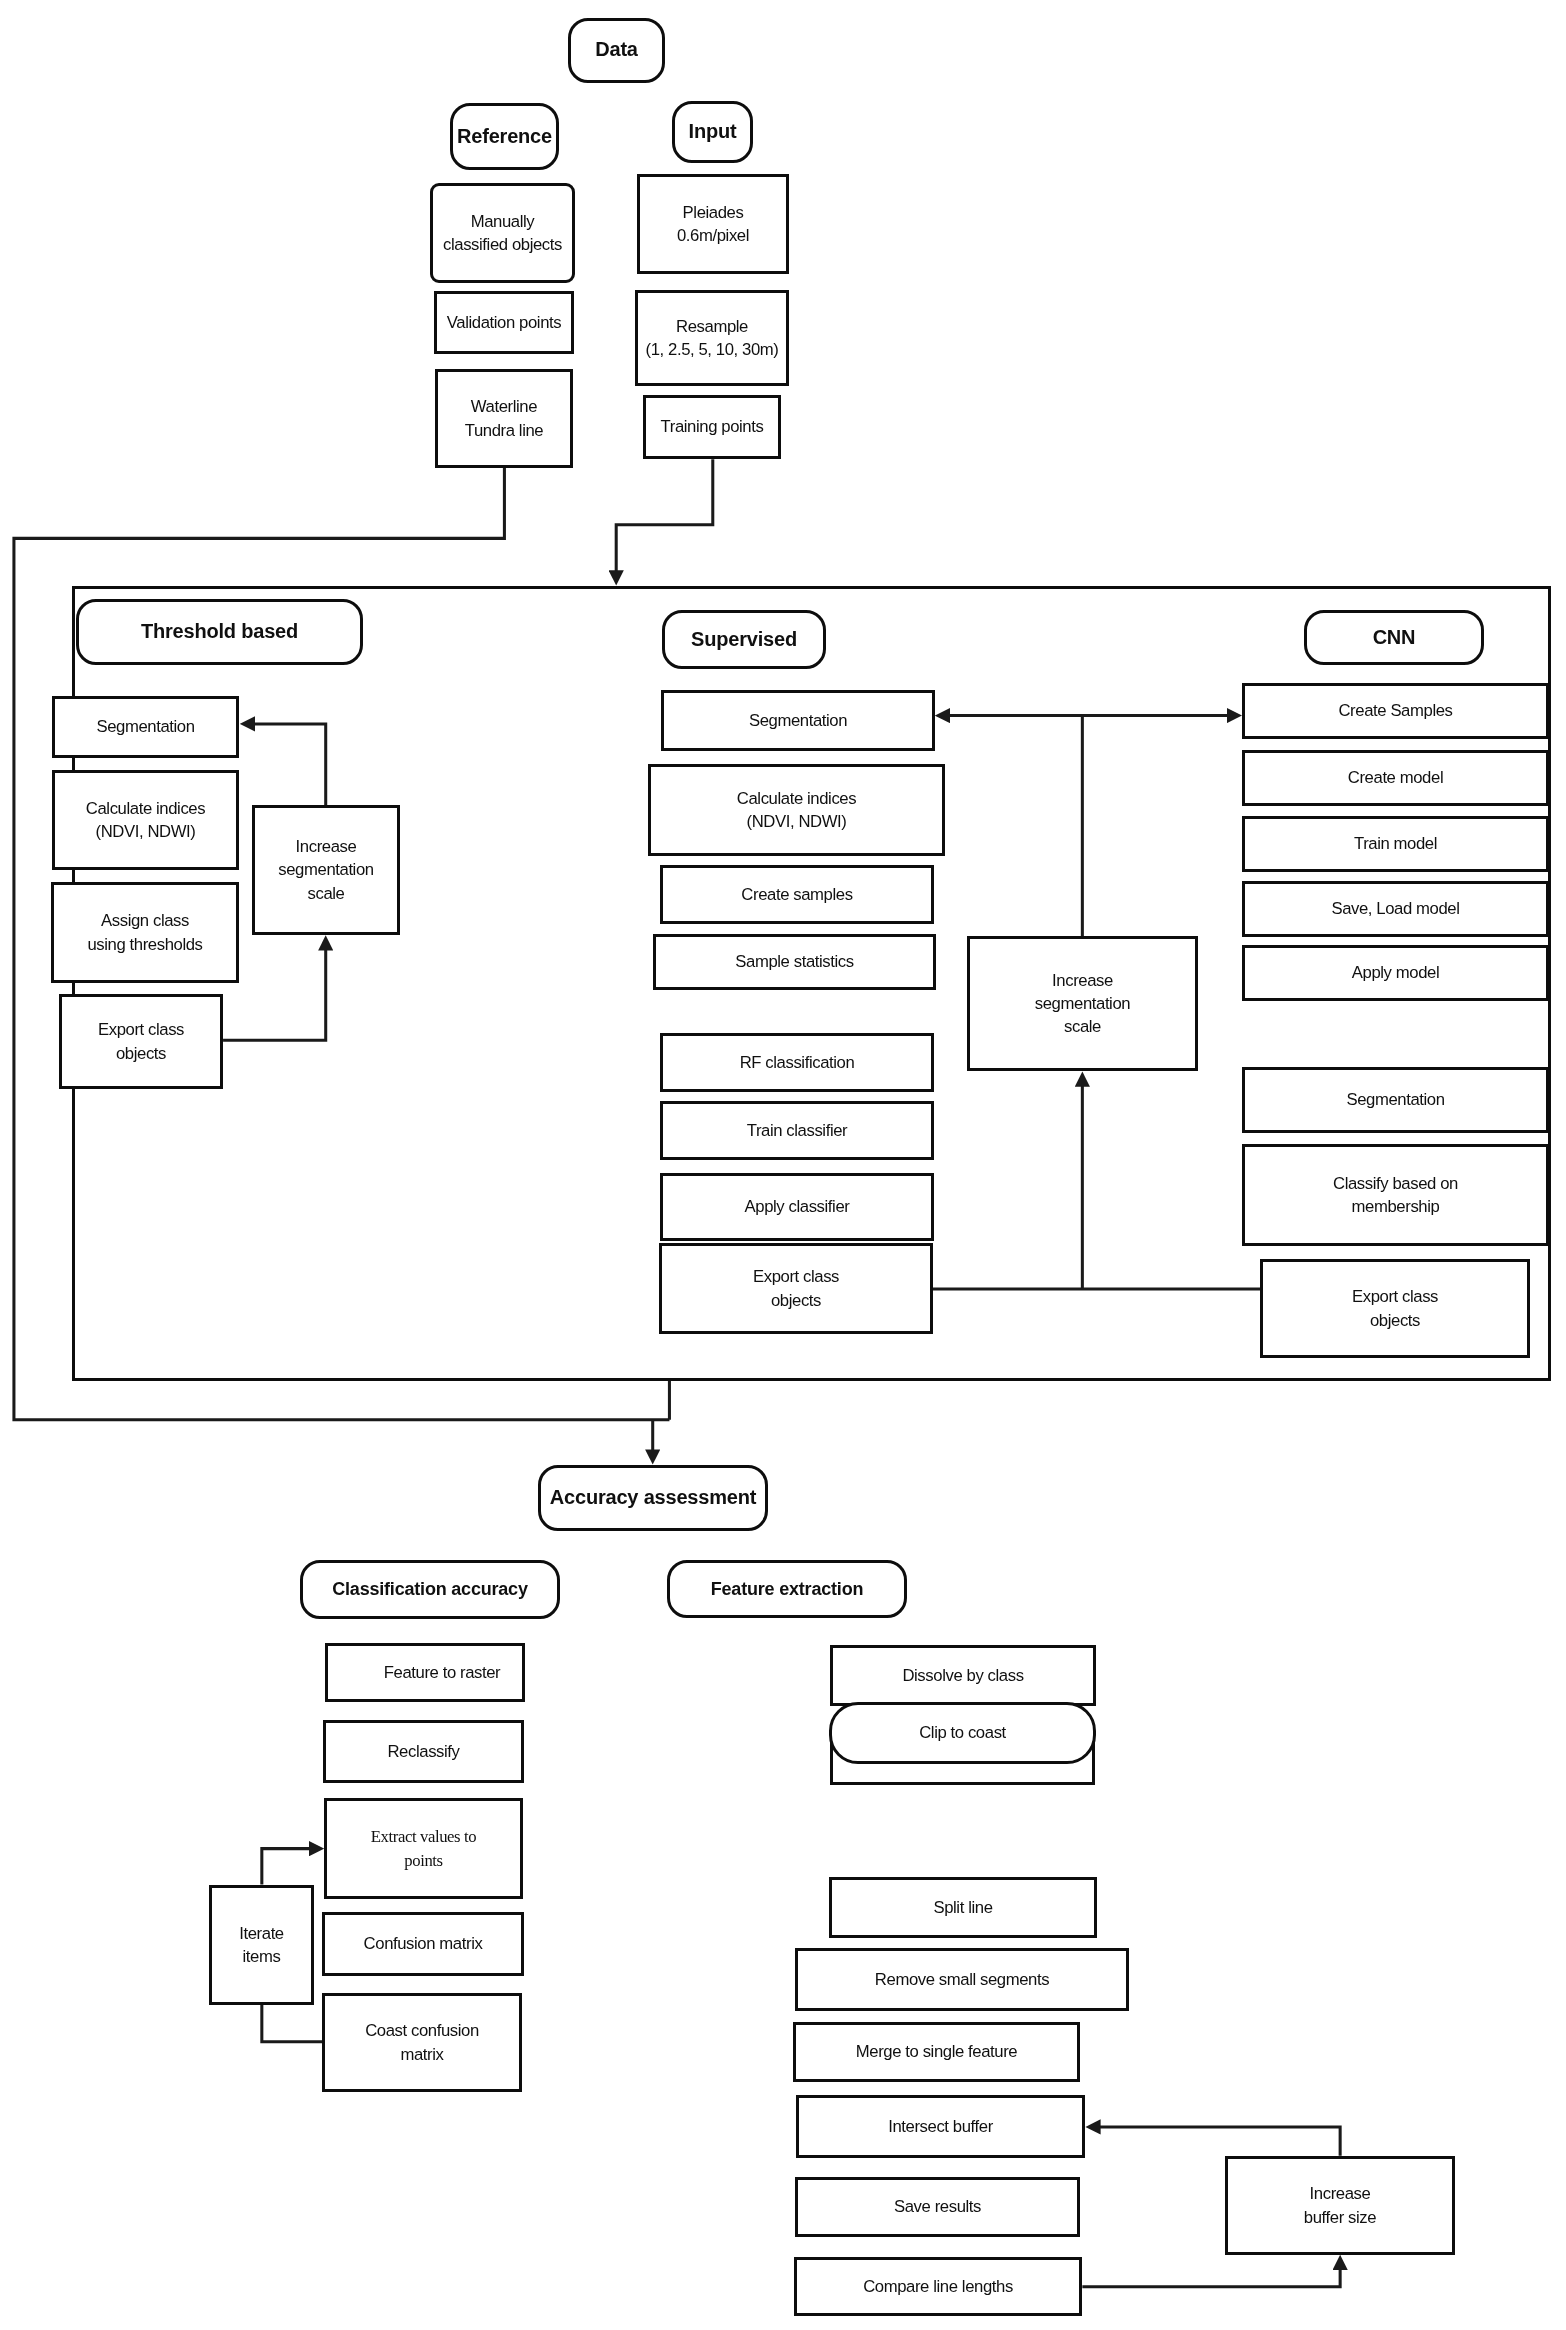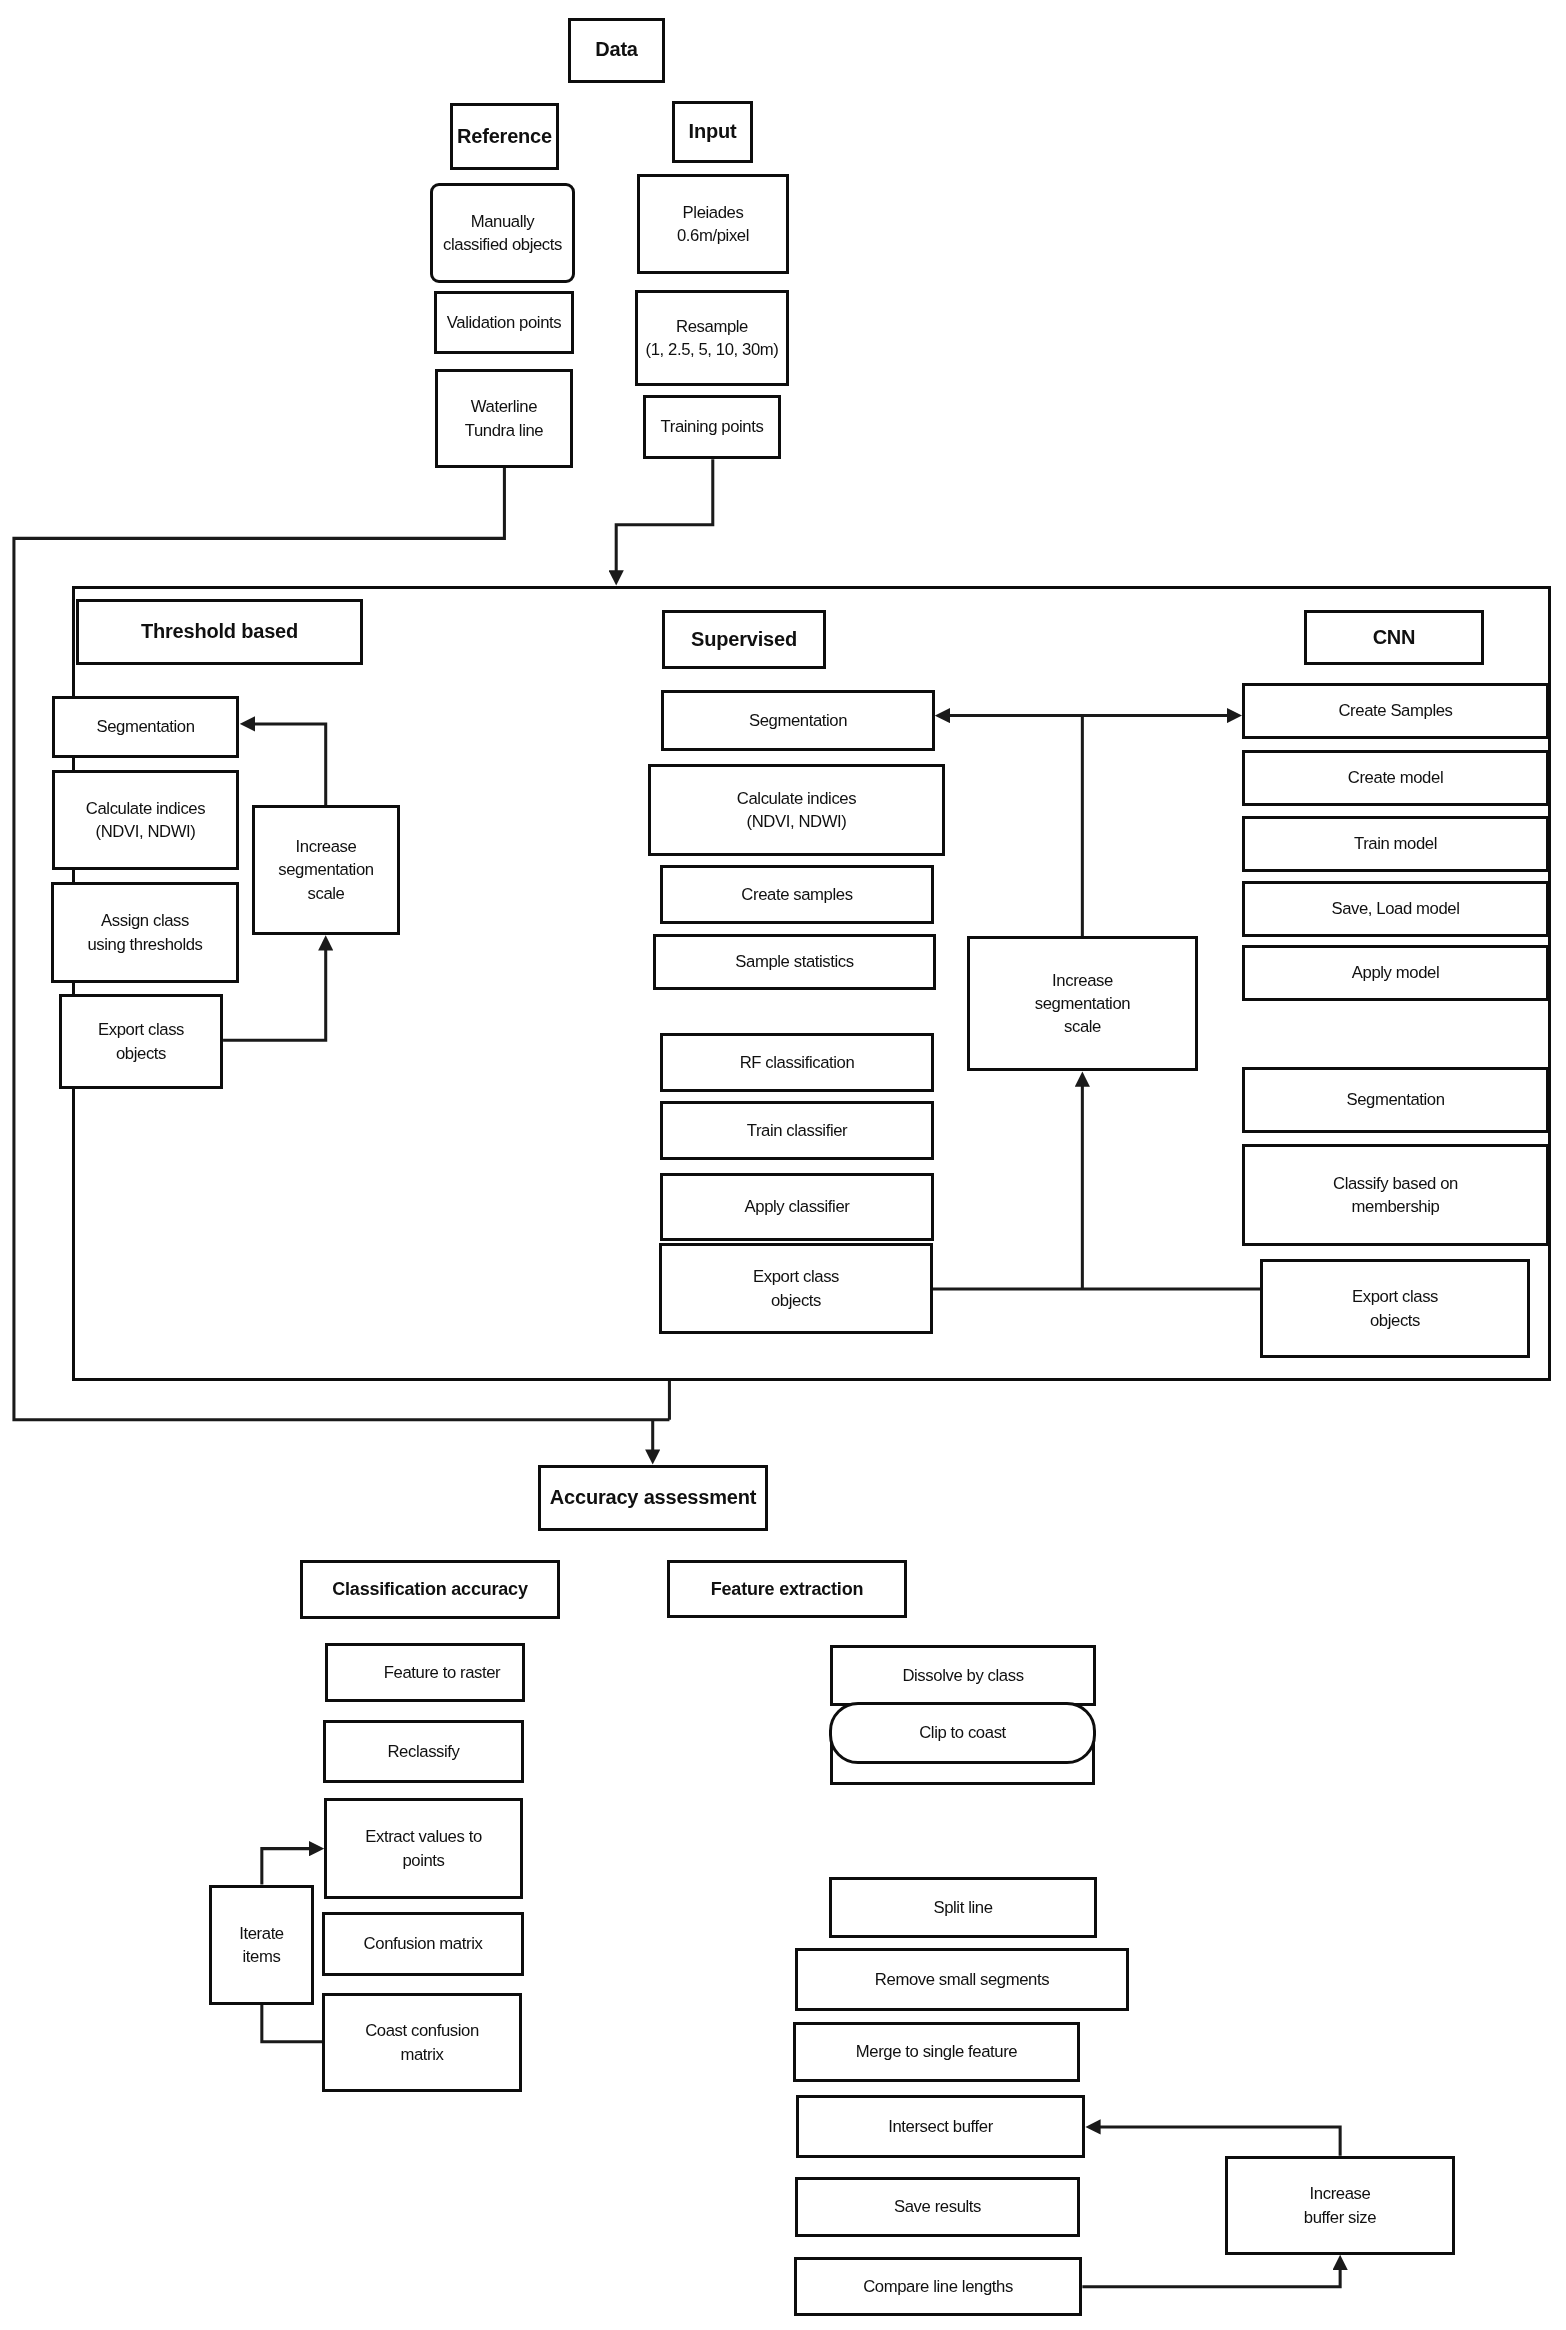--- a/index.html
+++ b/index.html
@@ -7,21 +7,21 @@
     width:1567px;height:2330px;position:relative;background:#ffffff;
     font-family:"Liberation Sans",sans-serif;color:#101010;
   }
   .box{
     position:absolute;box-sizing:border-box;
     border:3.8px solid #0d0d0d;background:#ffffff;
     display:flex;align-items:center;justify-content:center;
     text-align:center;white-space:pre;
     font-size:16.7px;letter-spacing:-0.4px;line-height:1.38;
   }
-  .bold{font-weight:bold;font-size:20px;letter-spacing:-0.2px;}
+  .bold{font-weight:bold;font-size:20px;letter-spacing:-0.2px;border-radius:20px;}
   .container{
     position:absolute;box-sizing:border-box;
     border:3.8px solid #0d0d0d;background:transparent;
   }
   svg.wires{position:absolute;left:0;top:0;}
   .wires polyline{fill:none;stroke:#1a1a1a;stroke-width:4;}
 </style>
 </head>
 <body>
 
@@ -101,21 +101,21 @@
 membership</div>
 <div class="box" style="left:1260px;top:1259px;width:270px;height:99px;">Export class
 objects</div>
 
 <div class="box bold" style="left:538px;top:1465px;width:230px;height:66px;">Accuracy assessment</div>
 <div class="box bold" style="left:300px;top:1560px;width:260px;height:59px;font-size:18px;">Classification accuracy</div>
 <div class="box bold" style="left:667px;top:1560px;width:240px;height:58px;font-size:18px;">Feature extraction</div>
 
 <div class="box" style="left:325px;top:1643px;width:200px;height:59px;padding-left:34px;">Feature to raster</div>
 <div class="box" style="left:323px;top:1720px;width:201px;height:63px;">Reclassify</div>
-<div class="box" style="left:324px;top:1798px;width:199px;height:101px;">Extract values to
+<div class="box" style="left:324px;top:1798px;width:199px;height:101px;font-family:Liberation Serif, serif;">Extract values to
 points</div>
 <div class="box" style="left:322px;top:1912px;width:202px;height:64px;">Confusion matrix</div>
 <div class="box" style="left:322px;top:1993px;width:200px;height:99px;">Coast confusion
 matrix</div>
 <div class="box" style="left:209px;top:1885px;width:105px;height:120px;">Iterate
 items</div>
 
 <div class="box" style="left:830px;top:1645px;width:266px;height:61px;">Dissolve by class</div>
 <div class="box" style="left:830px;top:1726px;width:265px;height:59px;">Feature to Line</div>
 <div class="box" style="left:829px;top:1702px;width:267px;height:62px;border-radius:29px;">Clip to coast</div>

